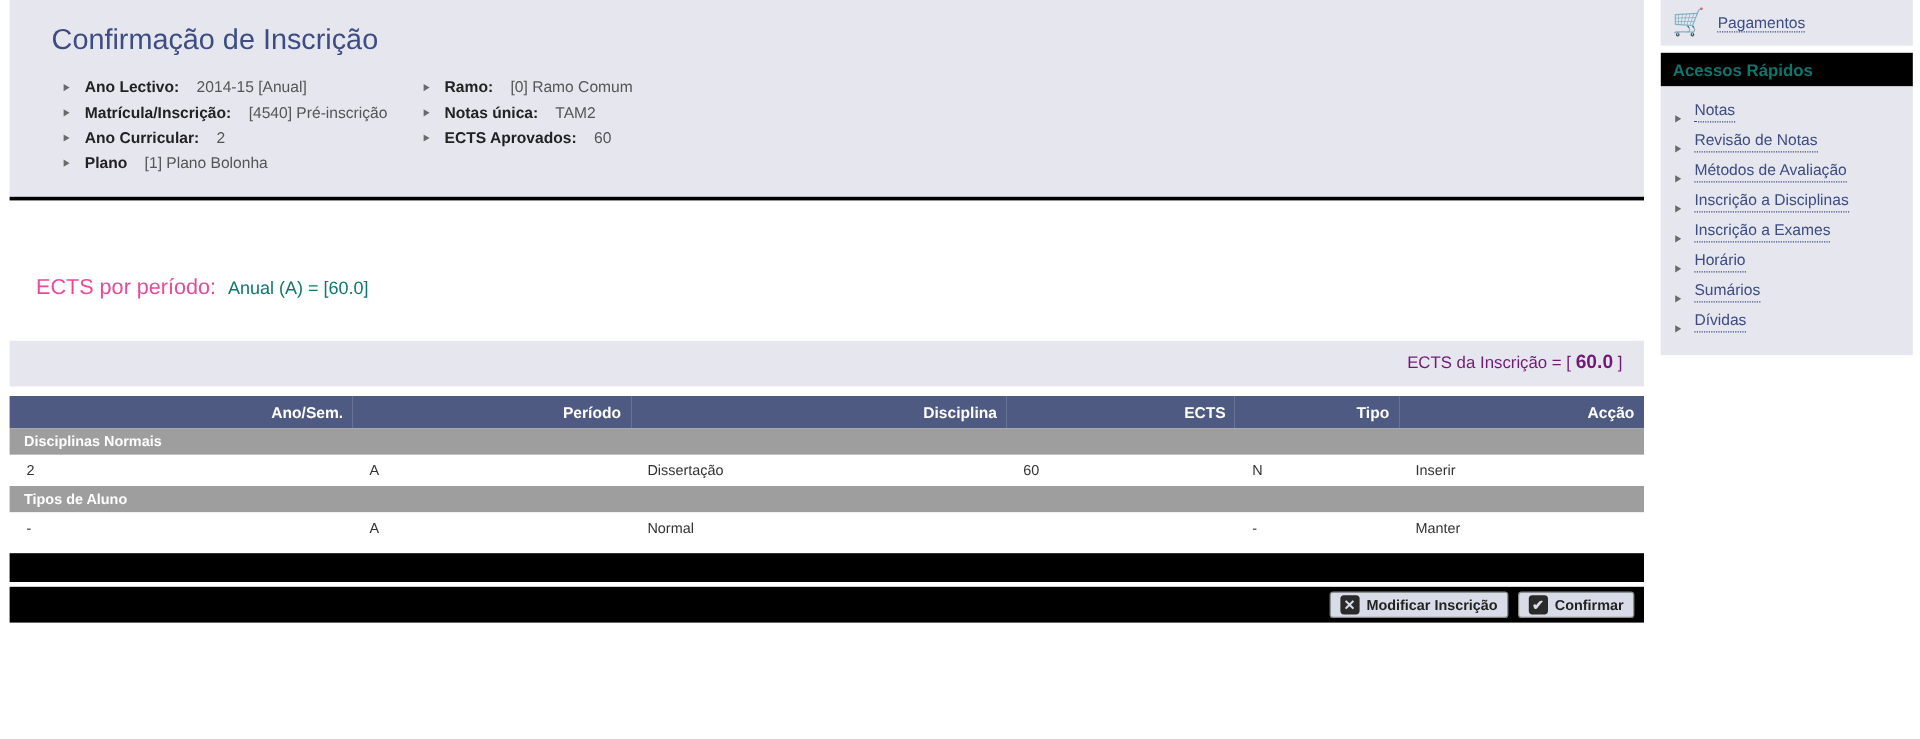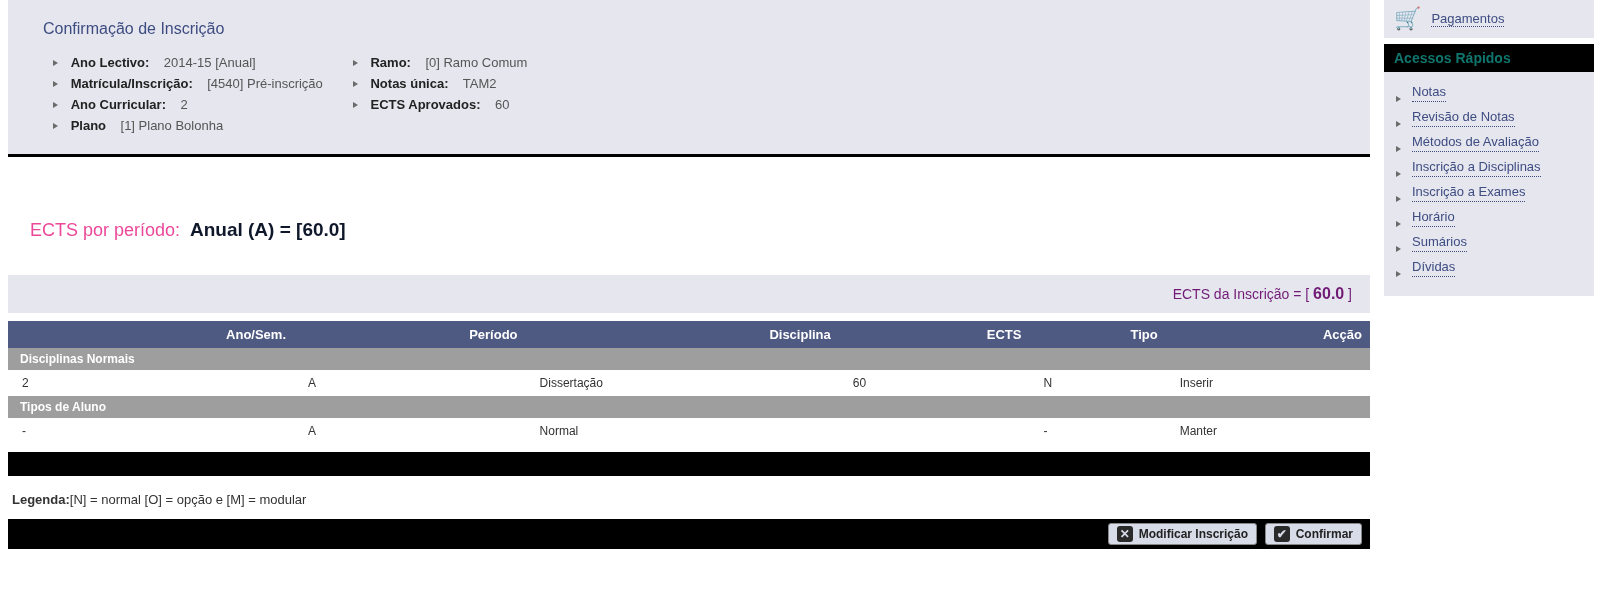--- a/index.html
+++ b/index.html
@@ -17,21 +17,21 @@
   .sidebar { flex: 1; padding: 0 6px; }
 
   
   .header-panel {
     background: #e6e6ef;
     padding: 20px 25px 18px 25px;
     border-bottom: 3px solid #000;
     margin: 0 8px;
   }
   .page-title {
-    font-size: 16px;
+    font-size: 24px;
     font-weight: 400;
     color: #3d4c81;
     margin: 0 0 14px 0;
     padding-left: 10px;
   }
   .info-cols { display: flex; gap: 30px; padding-left: 20px; }
   .info-col { }
   .info-line { line-height: 20px; font-size: 13px; color: #333; }
   .info-line .arrow {
     display: inline-block;
@@ -50,21 +50,21 @@
   .info-label { font-weight: bold; color: #222; }
   .info-value { color: #555; }
 
   
   .ects-period {
     padding: 62px 10px 10px 30px;
     font-size: 14px;
     color: #333;
   }
   .ects-period-label { font-size: 18px; color: #ec4899; margin-right: 6px; }
-  .ects-period-value { font-weight: bold; color: #0f172a; font-size:19px;}
+  .ects-period-value { font-weight: normal; color: #0f766e; font-size:15px;}
 
   
   .ects-bar {
     background: #e6e6ef;
     margin: 24px 8px 8px 8px;
     padding: 10px 18px;
     text-align: right;
     font-size: 14px;
     color: #701a75;
   }
@@ -291,23 +291,20 @@
           <td>Normal</td>
           <td></td>
           <td>-</td>
           <td>Manter</td>
         </tr>
       </tbody>
     </table>
 
     <div class="black-strip"></div>
 
-    <div class="legend">
-      <span class="legend-label">Legenda:</span><span>[N] = normal [O] = opção e [M] = modular</span>
-    </div>
 
     <div class="action-bar">
       <span class="btn">
         <span class="ico">✕</span>
         <span>Modificar Inscrição</span>
       </span>
       <span class="btn">
         <span class="ico">✔</span>
         <span>Confirmar</span>
       </span>

